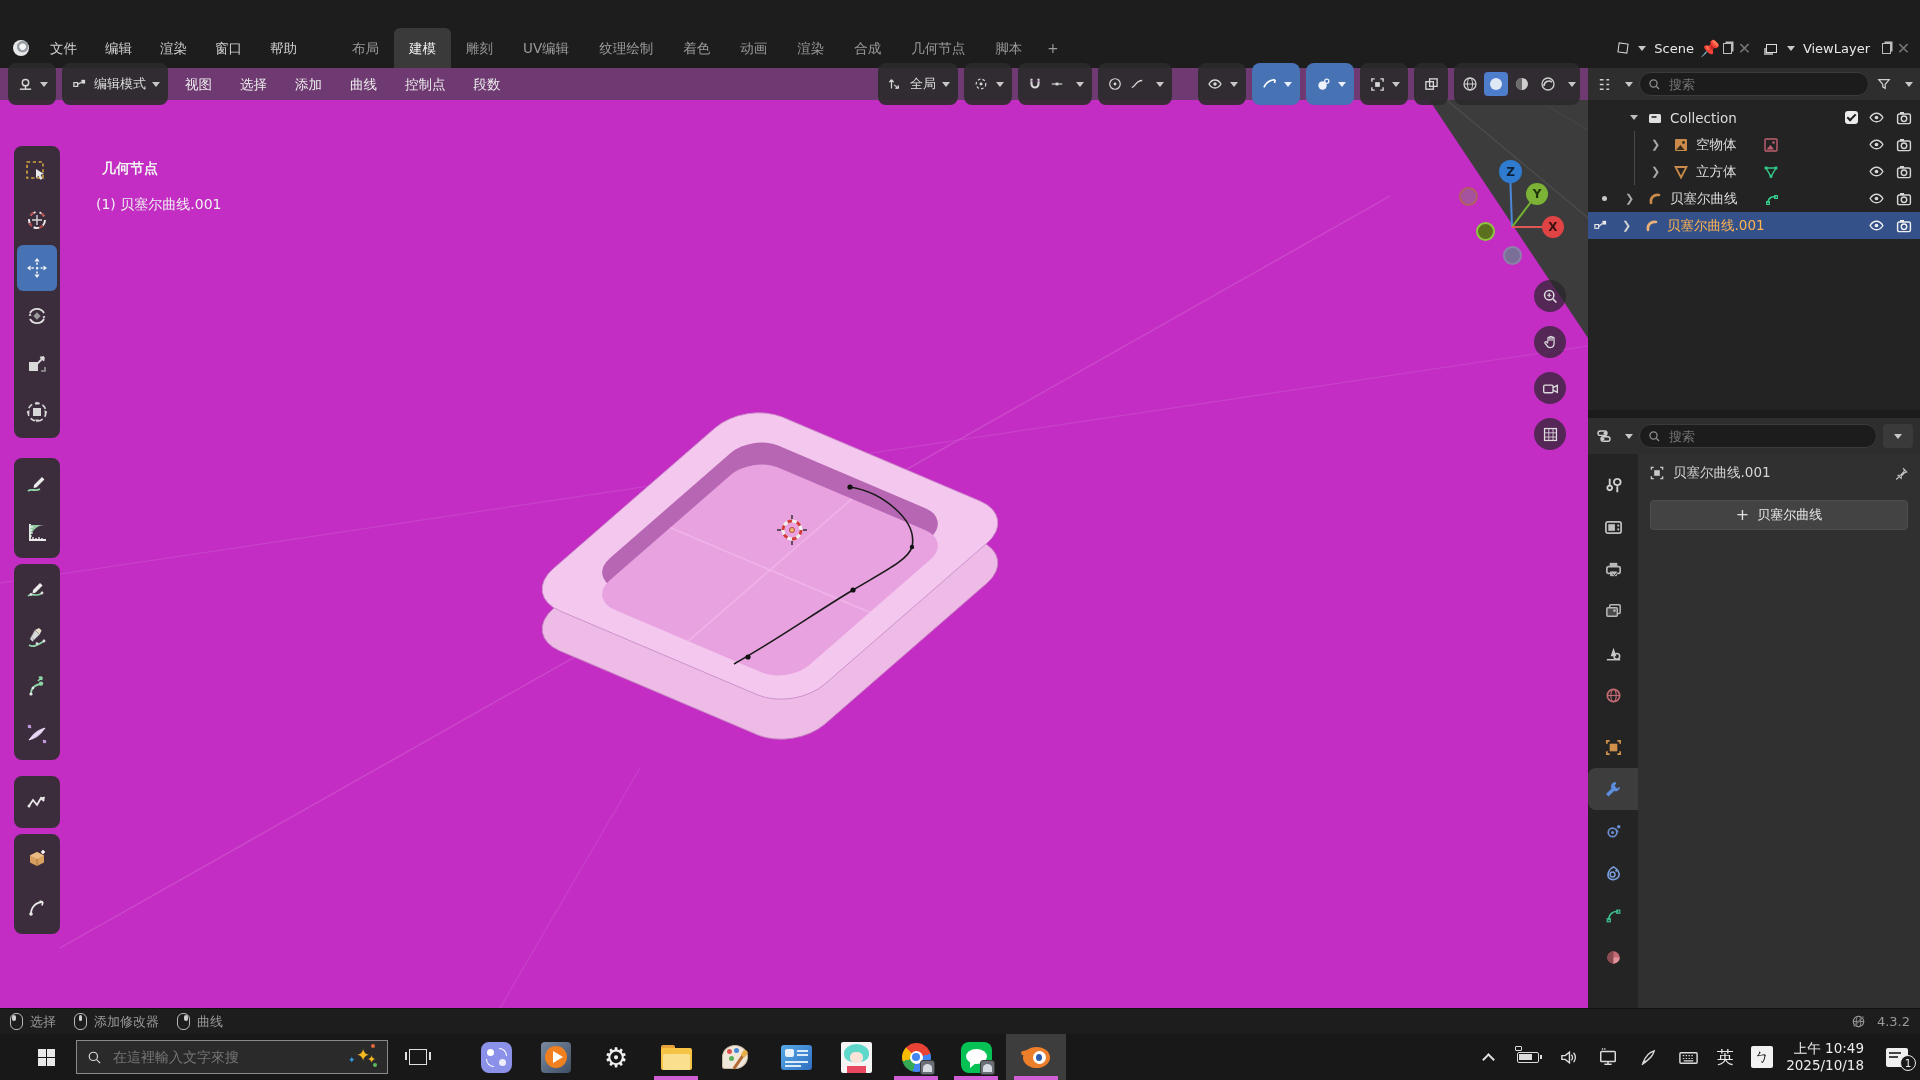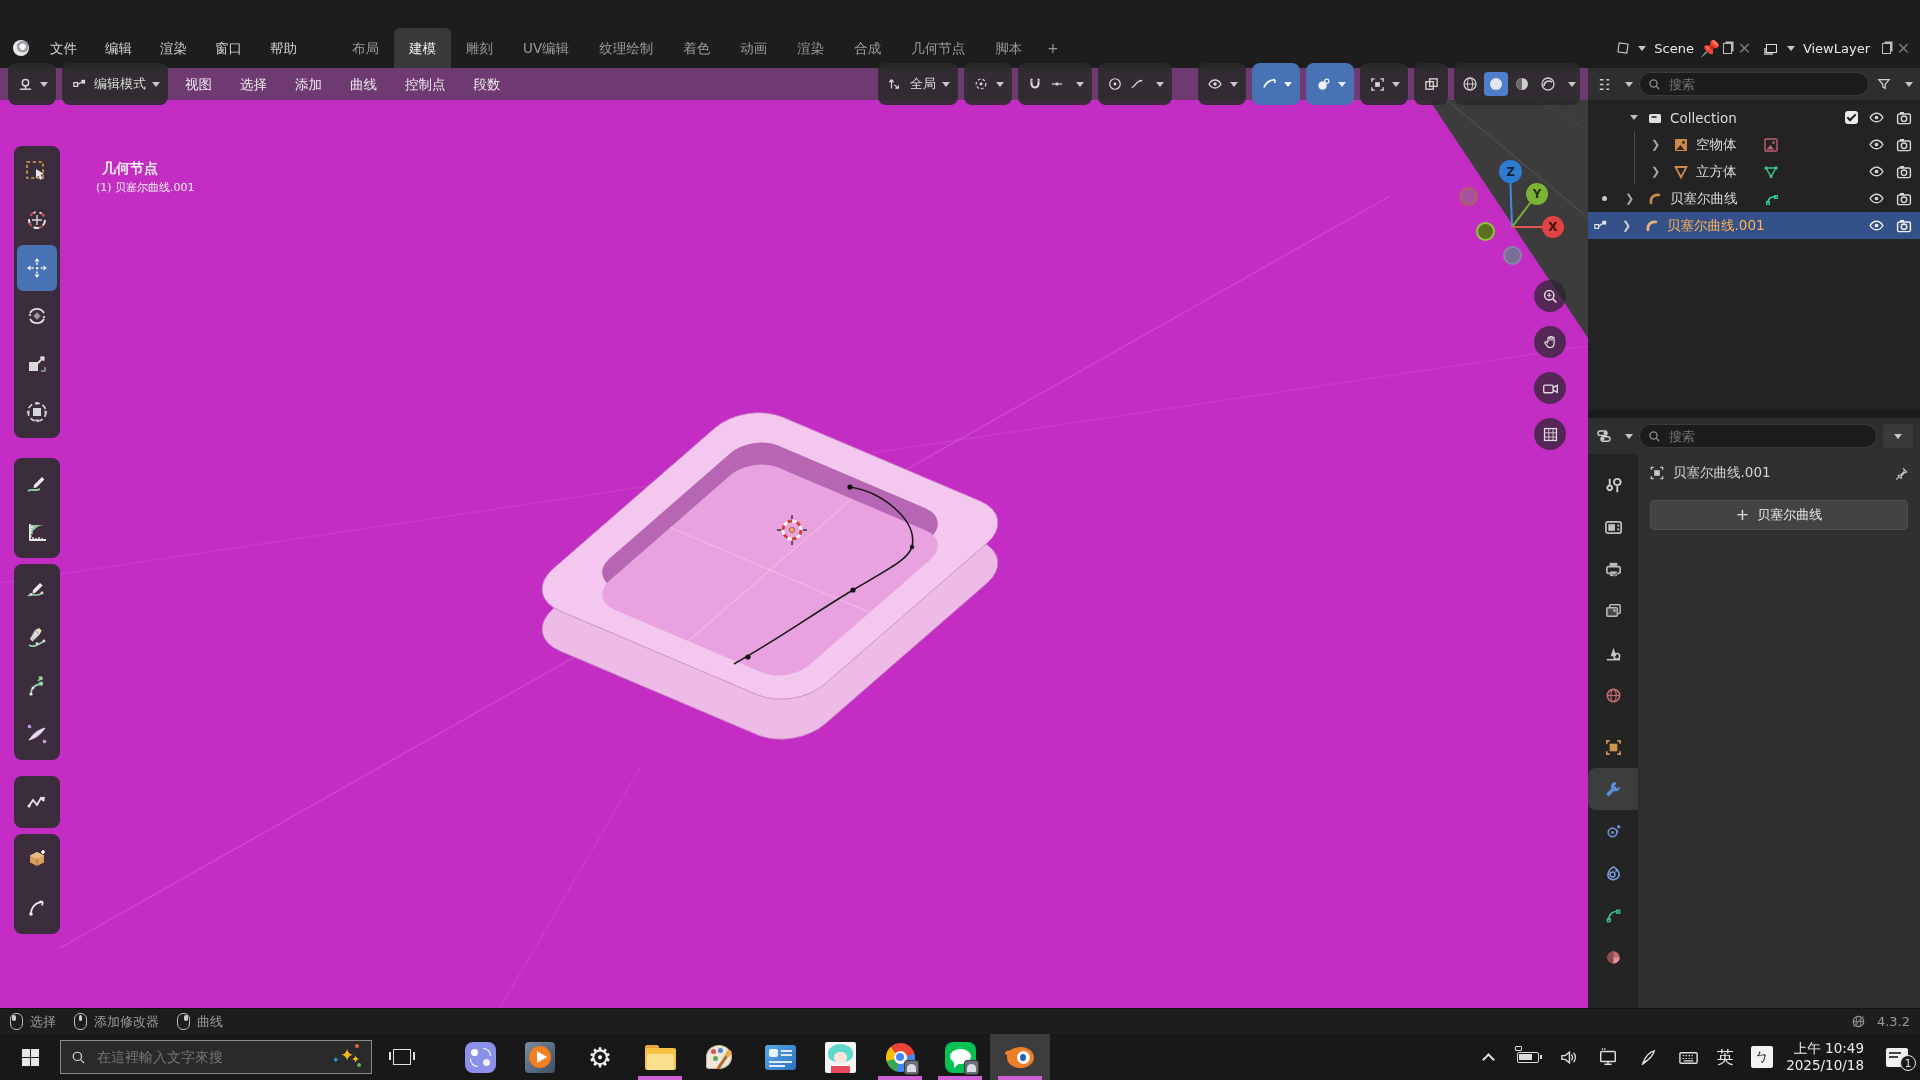--- a/index.html
+++ b/index.html
@@ -41,21 +41,21 @@
   .orow.selected .lbl{color:#ffb450;}
   .eyecam{position:absolute;right:8px;display:flex;gap:10px;align-items:center;}
   .mini{width:17px;height:17px;display:inline-flex;align-items:center;justify-content:center;flex:none;}
   .proptab{width:50px;height:42px;display:flex;align-items:center;justify-content:center;}
   .proptab.active{background:#3d3d3d;border-radius:8px 0 0 8px;}
   
   .statusbar{left:0;top:1008px;width:1920px;height:26px;background:#1d1d1d;border-top:1px solid #121212;display:flex;align-items:center;padding:0 10px;gap:18px;}
   .mouseicon{width:13px;height:17px;border:1.6px solid #b9b9b9;border-radius:6px;position:relative;flex:none;}
   .mouseicon i{position:absolute;background:#cfcfcf;border-radius:2px;}
   
-  .taskbar{left:0;top:1034px;width:1920px;height:46px;background:#181818;display:flex;align-items:center;}
+  .taskbar{left:0;top:1034px;width:1920px;height:46px;background:#181818;display:flex;align-items:center;padding-left:16px;}
   .tbslot{width:60px;height:46px;display:flex;align-items:center;justify-content:center;position:relative;flex:none;}
   .runline{position:absolute;bottom:0;left:8px;right:8px;height:4px;background:#d05fd6;}
   .trayico{width:40px;height:46px;display:flex;align-items:center;justify-content:center;color:#e8e8e8;flex:none;}
   
   .sq{display:inline-block;}
   .gizball{position:absolute;border-radius:50%;display:flex;align-items:center;justify-content:center;font-size:12px;font-weight:bold;color:#20262e;}
   .navbtn{position:absolute;left:1534px;width:32px;height:32px;border-radius:50%;background:rgba(42,38,44,.72);display:flex;align-items:center;justify-content:center;}
   .check{width:13px;height:13px;background:#ececec;border-radius:3px;position:relative;flex:none;}
   .check::after{content:"";position:absolute;left:4px;top:1px;width:3px;height:7px;border:solid #1c1c1c;border-width:0 2px 2px 0;transform:rotate(45deg);}
 </style>
@@ -153,21 +153,21 @@
         <line x1="0" y1="-15" x2="0" y2="-11" stroke="#2a2a2a" stroke-width="1.4"></line>
         <line x1="0" y1="11" x2="0" y2="15" stroke="#2a2a2a" stroke-width="1.4"></line>
         <line x1="-15" y1="0" x2="-11" y2="0" stroke="#2a2a2a" stroke-width="1.4"></line>
         <line x1="11" y1="0" x2="15" y2="0" stroke="#2a2a2a" stroke-width="1.4"></line>
         <circle r="2.6" fill="#e8b06a" stroke="#c05050" stroke-width="1"></circle>
       </g>
     </svg>
 
     
     <div class="abs txt" style="left:102px;top:92px;font-weight:bold;font-size:14px;color:#f2f2f2">几何节点</div>
-    <div class="abs txt" style="left:96px;top:112px;font-size:11px;color:#f0f0f0">(1) 贝塞尔曲线.001</div>
+    <div class="abs txt" style="left:96px;top:128px;font-size:14px;color:#f0f0f0">(1) 贝塞尔曲线.001</div>
   </div>
 
   <div class="abs vph">
     <div class="chip">
       <span class="iconbox">
         <svg width="15" height="15" viewBox="0 0 16 16">
             <circle cx="8" cy="6" r="3.4" fill="none" stroke="#d8d8d8" stroke-width="1.5"></circle>
             <line x1="2" y1="13" x2="14" y2="13" stroke="#d8d8d8" stroke-width="1.5"></line>
             <line x1="8" y1="9.4" x2="8" y2="13" stroke="#d8d8d8" stroke-width="1.5"></line>
           </svg>

